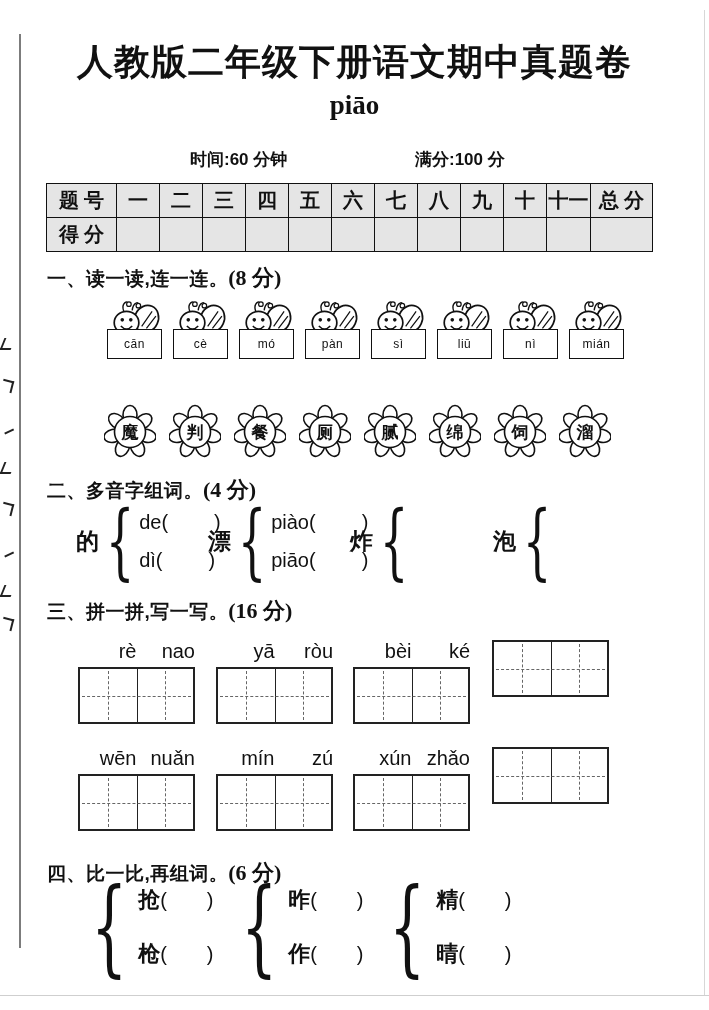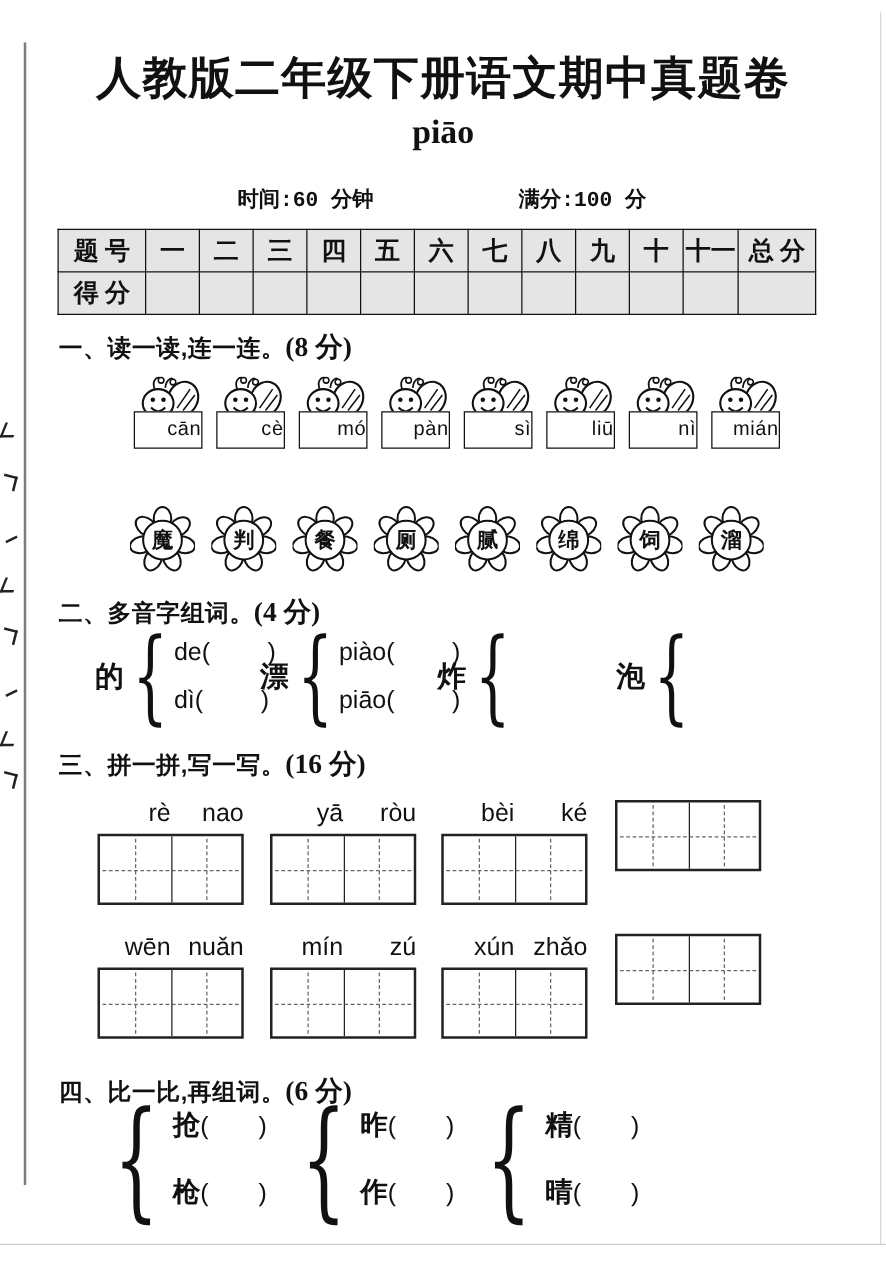--- a/index.html
+++ b/index.html
@@ -14,40 +14,40 @@
   .edge-mark{position:absolute;left:2px;width:9px;height:10px}
   .m1{border-bottom:2px solid #222;border-left:2px solid #222;transform:skewX(-22deg)}
   .m2{border-top:2px solid #222;border-right:2px solid #222;transform:rotate(14deg)}
   .m3{border-bottom:2px solid #222;width:10px;transform:rotate(-26deg)}
 
   
   .title{position:absolute;top:38px;left:0;width:709px;text-align:center;
     font-family:"Liberation Serif","DejaVu Serif",serif;font-weight:700;font-size:36px;letter-spacing:1px}
   .subtitle{position:absolute;top:90px;left:0;width:709px;text-align:center;
     font-family:"Liberation Serif","DejaVu Serif",serif;font-weight:700;font-size:27px}
-  .info{position:absolute;top:148px;font-family:Liberation Mono, monospace;
+  .info{position:absolute;top:148px;font-family:Liberation Sans, sans-serif;
     font-weight:700;font-size:17px}
   .info-time{left:190px}
   .info-score{left:415px}
 
   
   table.score-table{position:absolute;left:46px;top:183px;width:606px;border-collapse:collapse;
     table-layout:fixed;font-family:"Liberation Serif","DejaVu Serif",serif;font-weight:700;font-size:20px}
   table.score-table td{border:1.6px solid #111;height:33px;text-align:center;padding:0;background:#e5e5e5}
 
   
   .sec-head{position:absolute;left:47px;font-size:19px;font-weight:800;letter-spacing:.5px;white-space:nowrap}
   .sec-head .pts{font-family:"Liberation Serif","DejaVu Serif",serif;font-weight:600;font-size:22px;letter-spacing:0}
 
   
   .bug-card{position:absolute;top:299px;width:55px;height:61px}
   .bug-svg{position:absolute;top:0;left:1px;width:56px;height:36px}
   .pinyin-box{position:absolute;top:30px;left:0;width:55px;height:30px;border:1.6px solid #111;
-    background:#fff;box-sizing:border-box;display:flex;align-items:center;justify-content:flex-end;
-    font-size:16px;letter-spacing:.5px}
+    background:#fff;box-sizing:border-box;display:flex;align-items:center;justify-content:center;
+    font-size:12px;letter-spacing:.5px}
 
   
   .flower{position:absolute;top:404px;width:52px;height:56px}
   .flower svg{position:absolute;inset:0;width:52px;height:56px}
   .flower-char{position:absolute;top:50%;left:50%;transform:translate(-50%,-50%);
     font-family:"Liberation Serif","DejaVu Serif",serif;font-weight:600;font-size:17px}
 
   
   .brace{display:flex;align-items:center;font-family:"DejaVu Serif",serif;font-weight:300;color:#111}
   .brace>span{display:inline-block;transform:scaleX(.55)}

